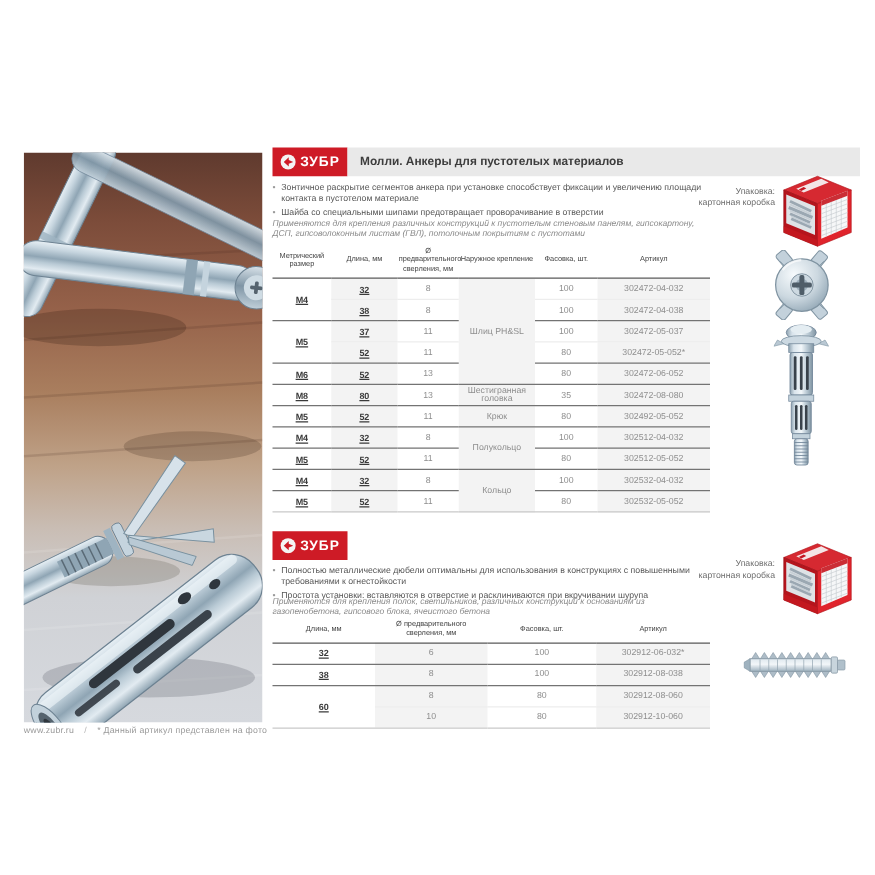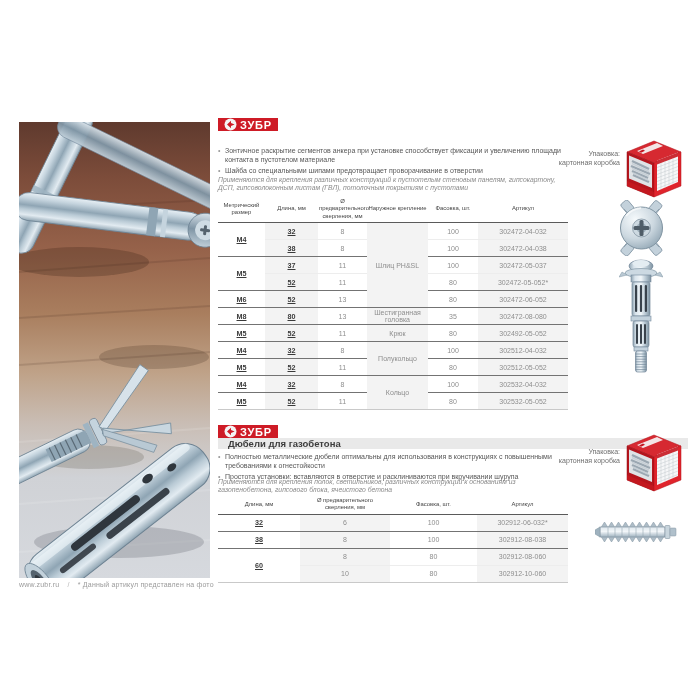--- a/index.html
+++ b/index.html
@@ -10,21 +10,21 @@
   svg{display:block;}
 
   
   .photo{position:absolute; left:19px; top:122px;}
 
   
   .footer{position:absolute; left:19px; top:581px; font-size:7px; color:#9a9a9a; letter-spacing:.2px;}
   .footer .sep{margin:0 6px; color:#b5b5b5;}
 
   
-  .hdr{position:absolute; width:470px; height:23px; display:flex;flex-direction:column;}
+  .hdr{position:absolute; width:470px; height:23px; display:flex;}
   .hdr.s1{left:218px; top:118px;}
   .hdr.s2{left:218px; top:425px;}
   .logo{width:60px; background:var(--red); display:flex; align-items:center; justify-content:center; gap:3px;}
   .logoname{color:#fff; font-weight:bold; font-size:11px; letter-spacing:.8px;}
   .hbar{flex:1; background:var(--bar); display:flex; align-items:center; padding-left:10px;}
   .htitle{font-size:9.5px; font-weight:bold; color:#3d3d3d;}
 
   
   ul.bullets{position:absolute; list-style:none; width:348px;}
   ul.bullets.s1{left:218px; top:146px;}
@@ -157,20 +157,23 @@
   </svg>
 
   <div class="hdr s1">
     <div class="logo">
       <svg width="13" height="13" viewBox="0 0 13 13">
         <circle cx="6.5" cy="6.5" r="6" fill="#f4f4f4"></circle>
         <path d="M3,6.5 L7,2.8 L7,5 L10.6,6.5 L7,8 L7,10.2 Z" fill="#ce1b26"></path>
       </svg>
       <span class="logoname">ЗУБР</span>
     </div>
+    <div class="hbar">
+      <span class="htitle">Молли. Анкеры для пустотелых материалов</span>
+    </div>
   </div>
 
   <ul class="bullets s1">
       <li>Зонтичное раскрытие сегментов анкера при установке способствует фиксации и увеличению площади контакта в пустотелом материале</li>
       <li>Шайба со специальными шипами предотвращает проворачивание в отверстии</li>
     </ul>
   <p class="apply s1">Применяются для крепления различных конструкций к пустотелым стеновым панелям, гипсокартону, ДСП, гипсоволоконным листам (ГВЛ), потолочным покрытиям с пустотами</p>
 
   <div class="pack s1">
     <span style="display:block">Упаковка:</span>
@@ -370,23 +373,20 @@
     </table>
 
   <div class="hdr s2">
     <div class="logo">
       <svg width="13" height="13" viewBox="0 0 13 13">
         <circle cx="6.5" cy="6.5" r="6" fill="#f4f4f4"></circle>
         <path d="M3,6.5 L7,2.8 L7,5 L10.6,6.5 L7,8 L7,10.2 Z" fill="#ce1b26"></path>
       </svg>
       <span class="logoname">ЗУБР</span>
     </div>
-    <div class="hbar">
-      <span class="htitle">Дюбели для газобетона</span>
-    </div>
   </div>
 
   <ul class="bullets s2">
       <li>Полностью металлические дюбели оптимальны для использования в конструкциях с повышенными требованиями к огнестойкости</li>
       <li>Простота установки: вставляются в отверстие и расклиниваются при вкручивании шурупа</li>
     </ul>
   <p class="apply s2">Применяются для крепления полок, светильников, различных конструкций к основаниям из газопенобетона, гипсового блока, ячеистого бетона</p>
 
   <div class="pack s2">
     <span style="display:block">Упаковка:</span>

